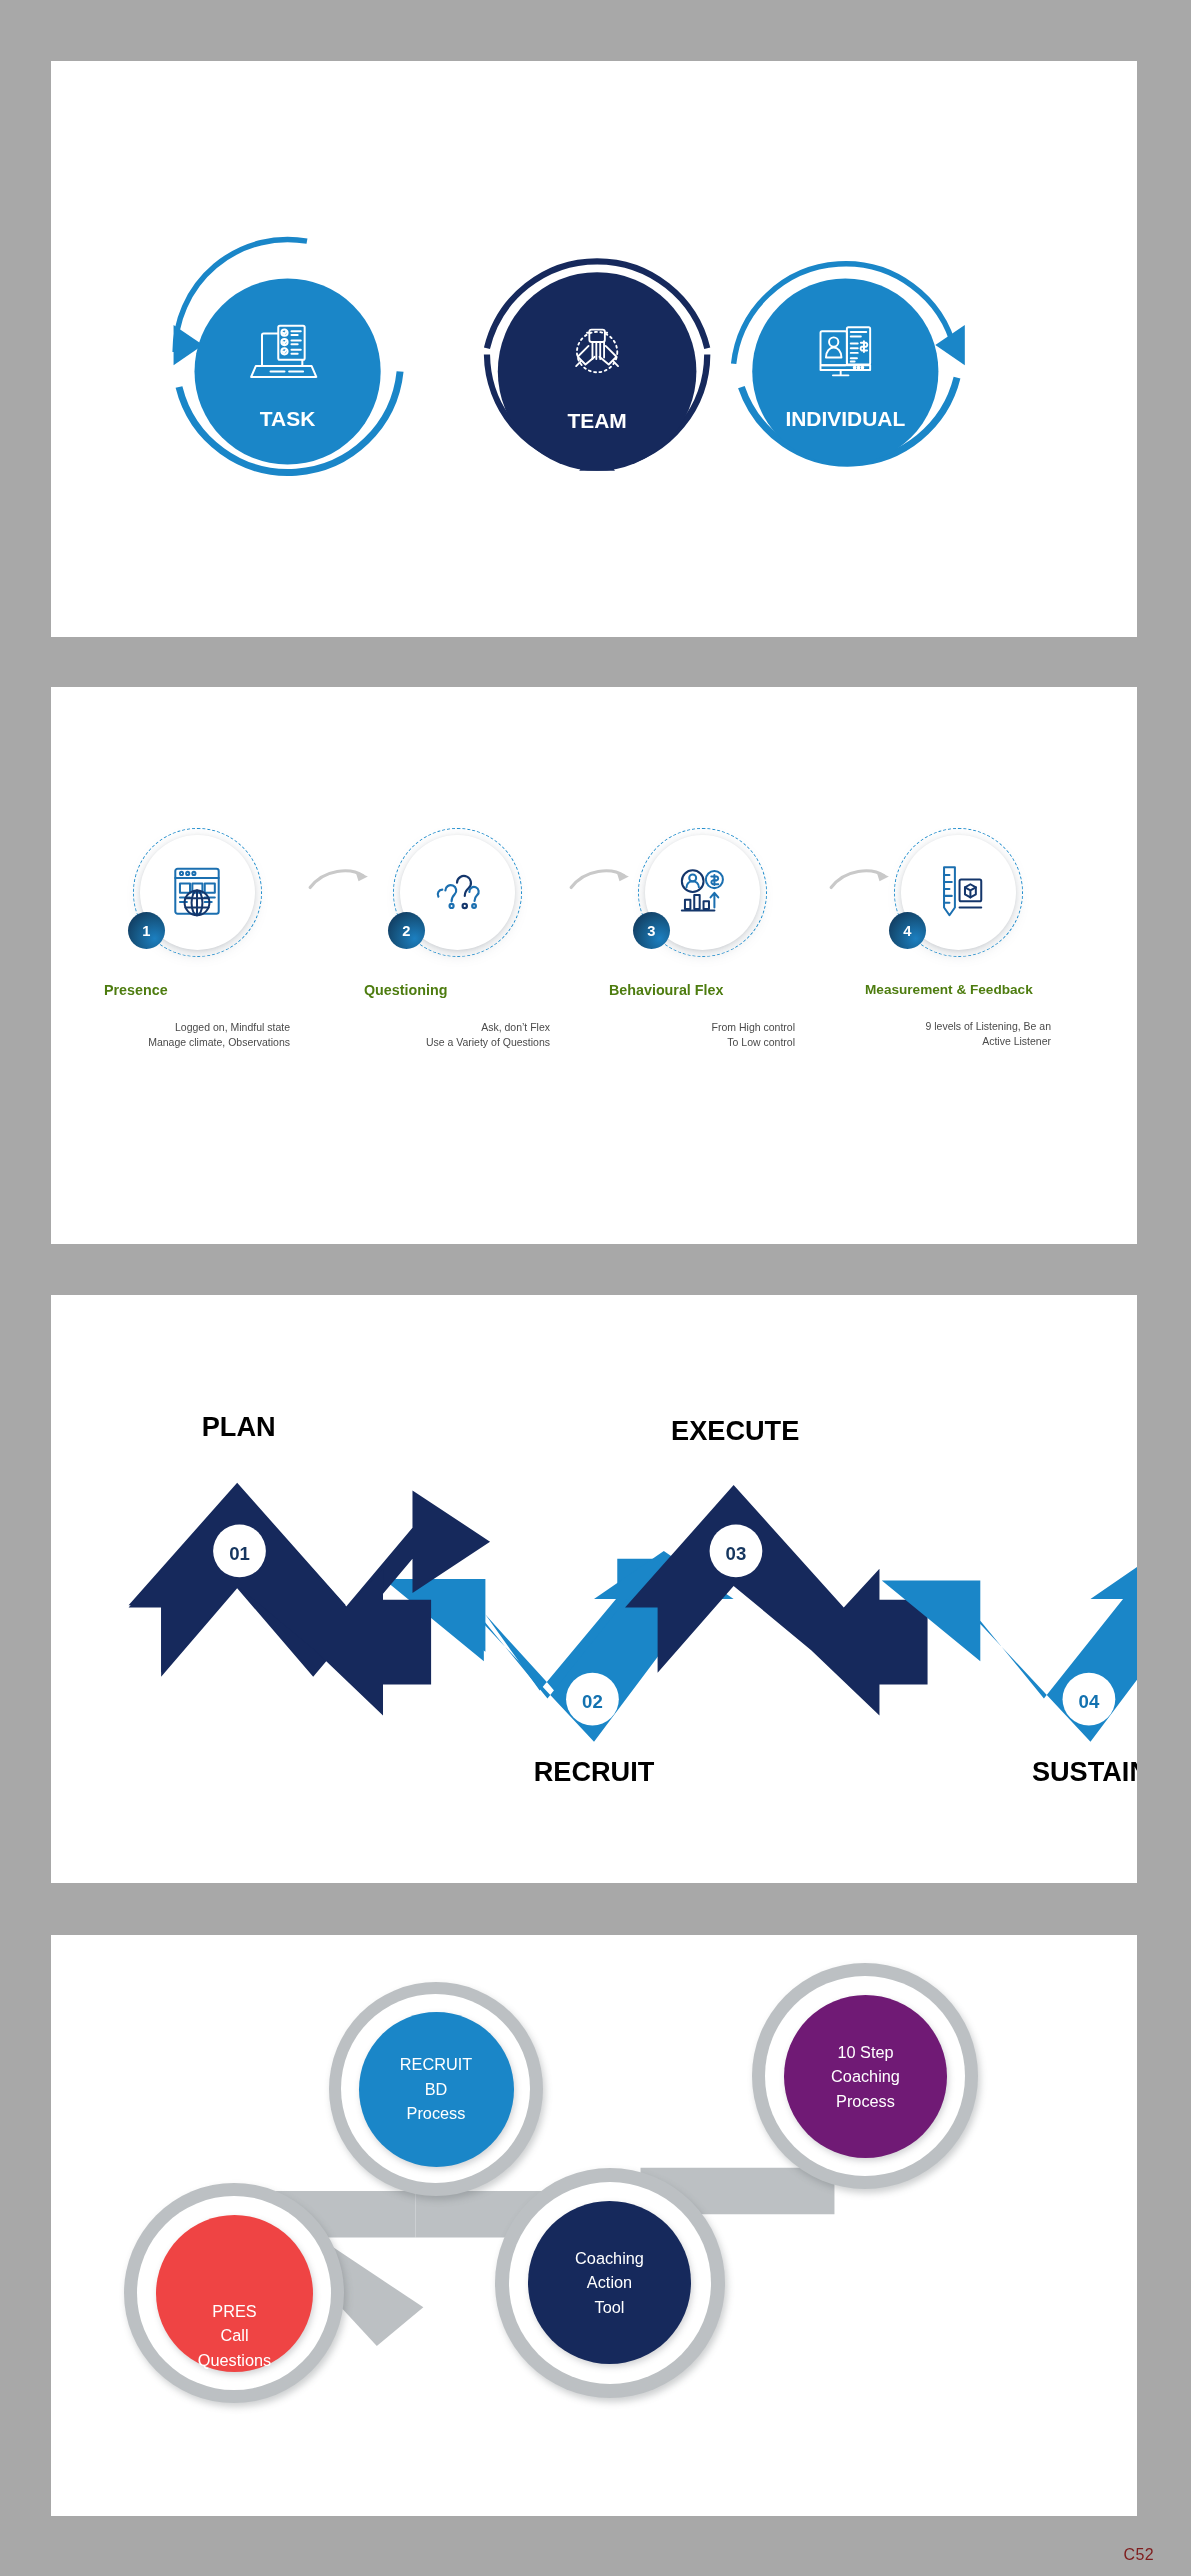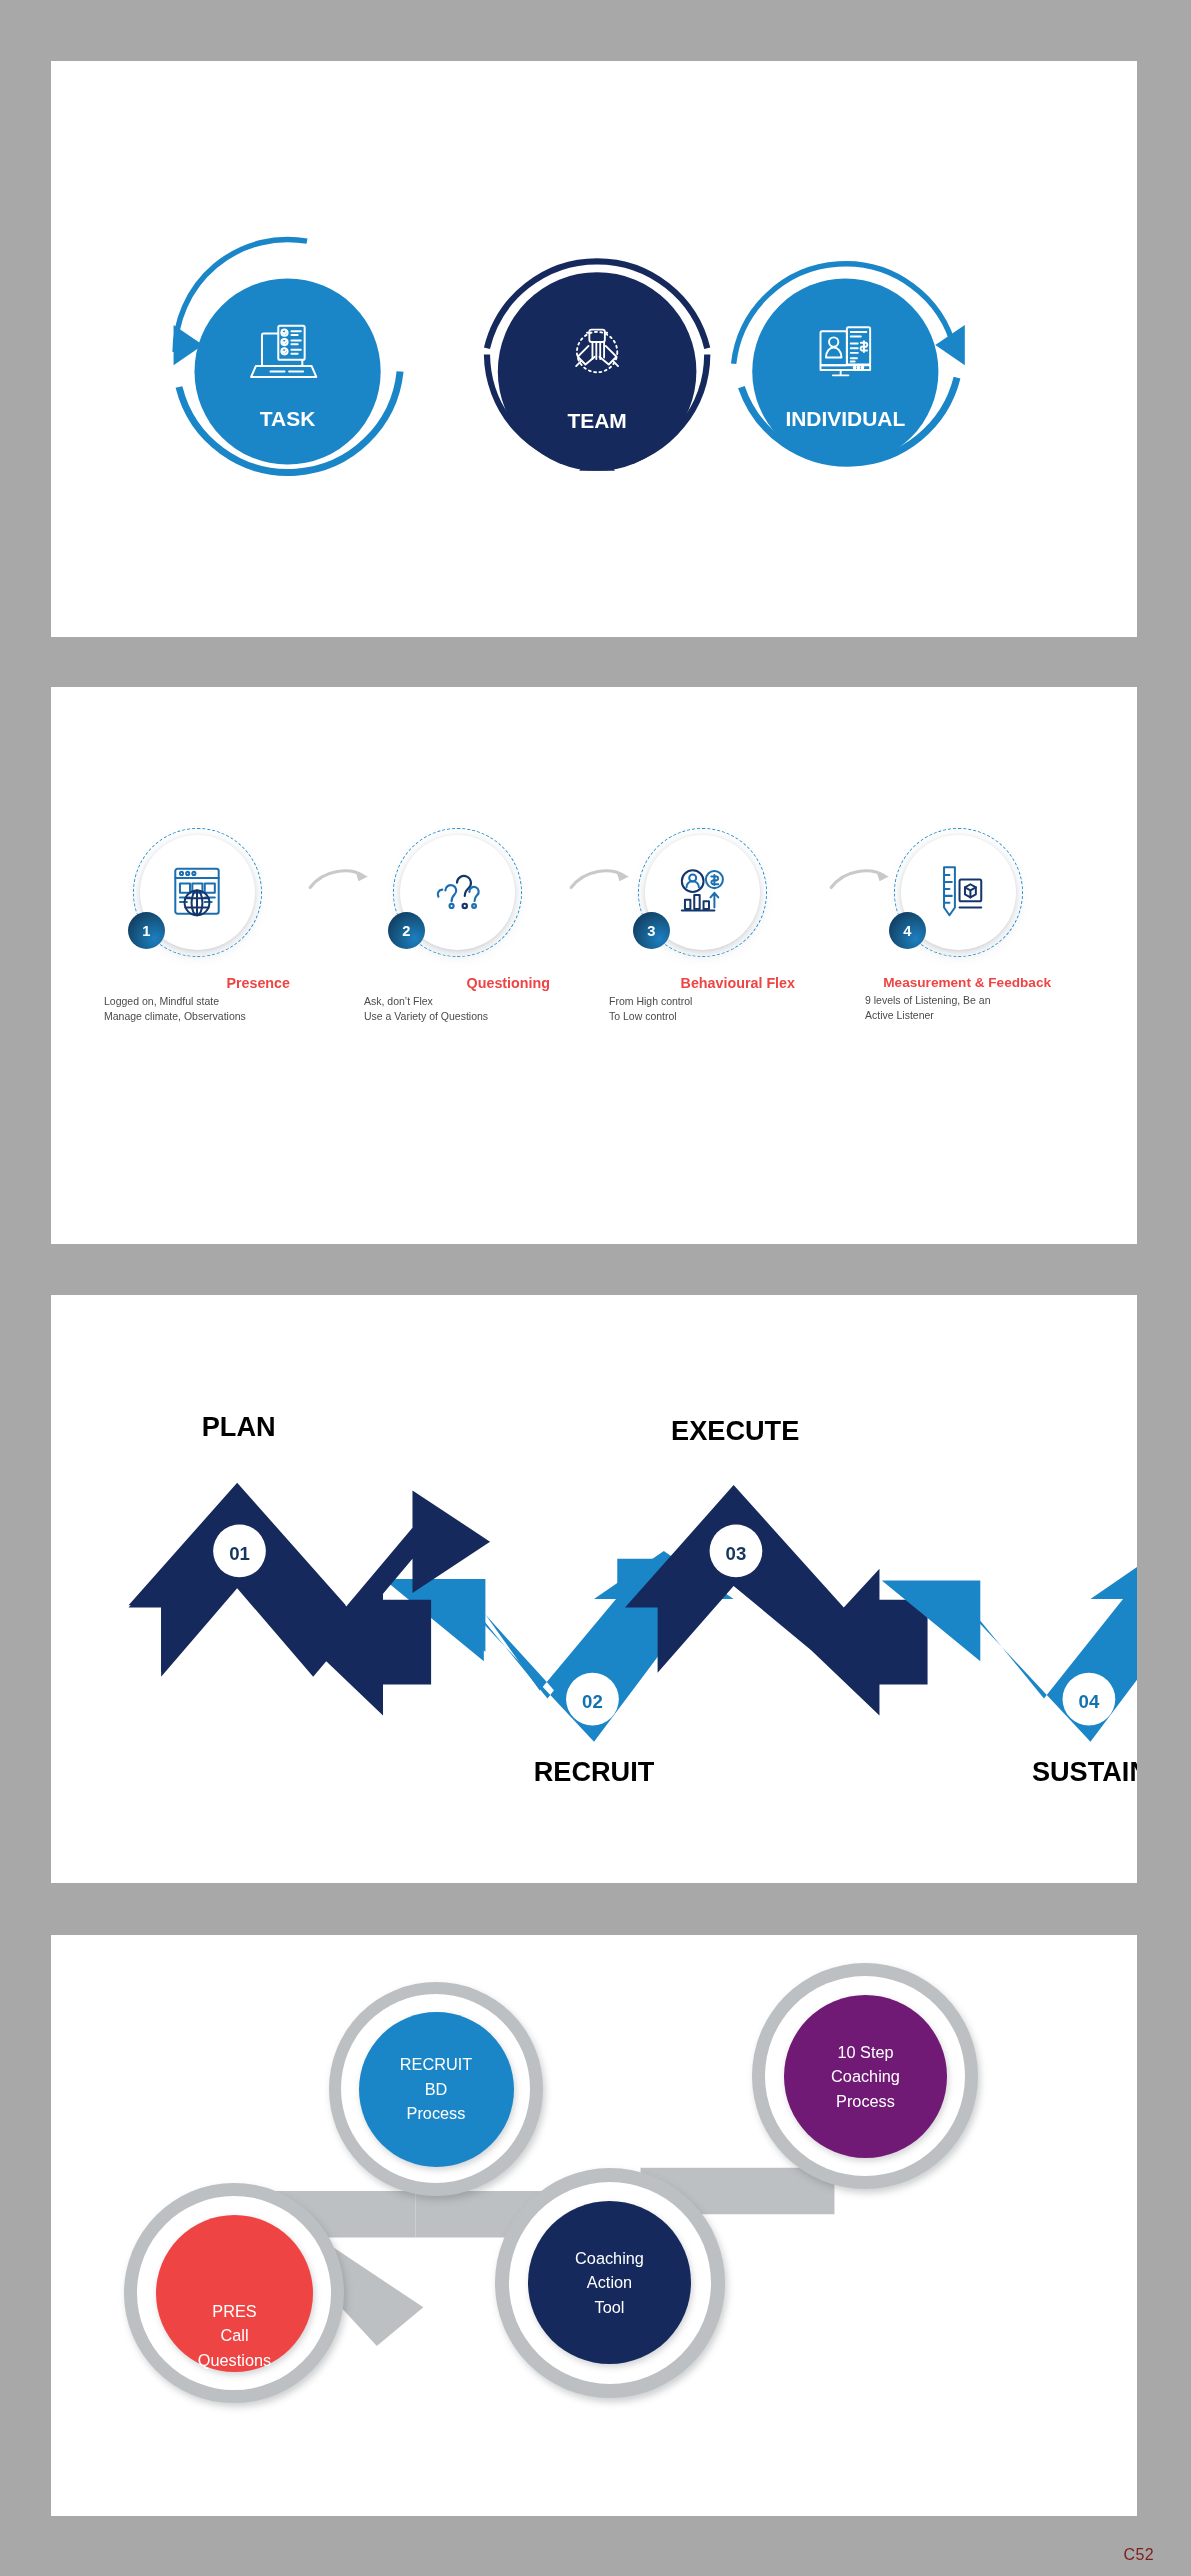--- a/index.html
+++ b/index.html
@@ -38,26 +38,26 @@
   }
   .step-icon { position: absolute; left: 33px; top: 33px; width: 62px; height: 62px; }
   .step-badge {
     position: absolute; left: -4.7px; top: 84px;
     width: 37px; height: 37px; border-radius: 50%;
     background: radial-gradient(circle at 72% 72%, #1c7fc0 0%, #15547f 55%, #102c4d 100%);
     color: #fff; font-size: 14.7px; font-weight: 700;
     display: flex; align-items: center; justify-content: center;
   }
   .step-title {
-    text-align: right; font-size: 14.3px; font-weight: 700;
-    color: #ef4444; margin-top: 18px; white-space: nowrap;
+    text-align: left; font-size: 14.3px; font-weight: 700;
+    color: #4d7c0f; margin-top: 25px; white-space: nowrap;
   }
   .step-sub {
-    text-align: left; font-size: 10.5px; color: #4a4a4a;
-    line-height: 1.45; margin-top: 3px;
+    text-align: right; font-size: 10.5px; color: #4a4a4a;
+    line-height: 1.45; margin-top: 22px;
   }
   .step-arrow { position: absolute; top: 177px; width: 64px; height: 33px; }
 
   
   #slide3 { top: 1295px; height: 588px; }
   .s3-stage { position: absolute; left: 0; top: 0; width: 1086px; height: 588px; }
 
   
   #slide4 { top: 1935px; height: 581px; }
   .s4-stage { position: absolute; left: 0; top: 0; width: 1086px; height: 581px; }

